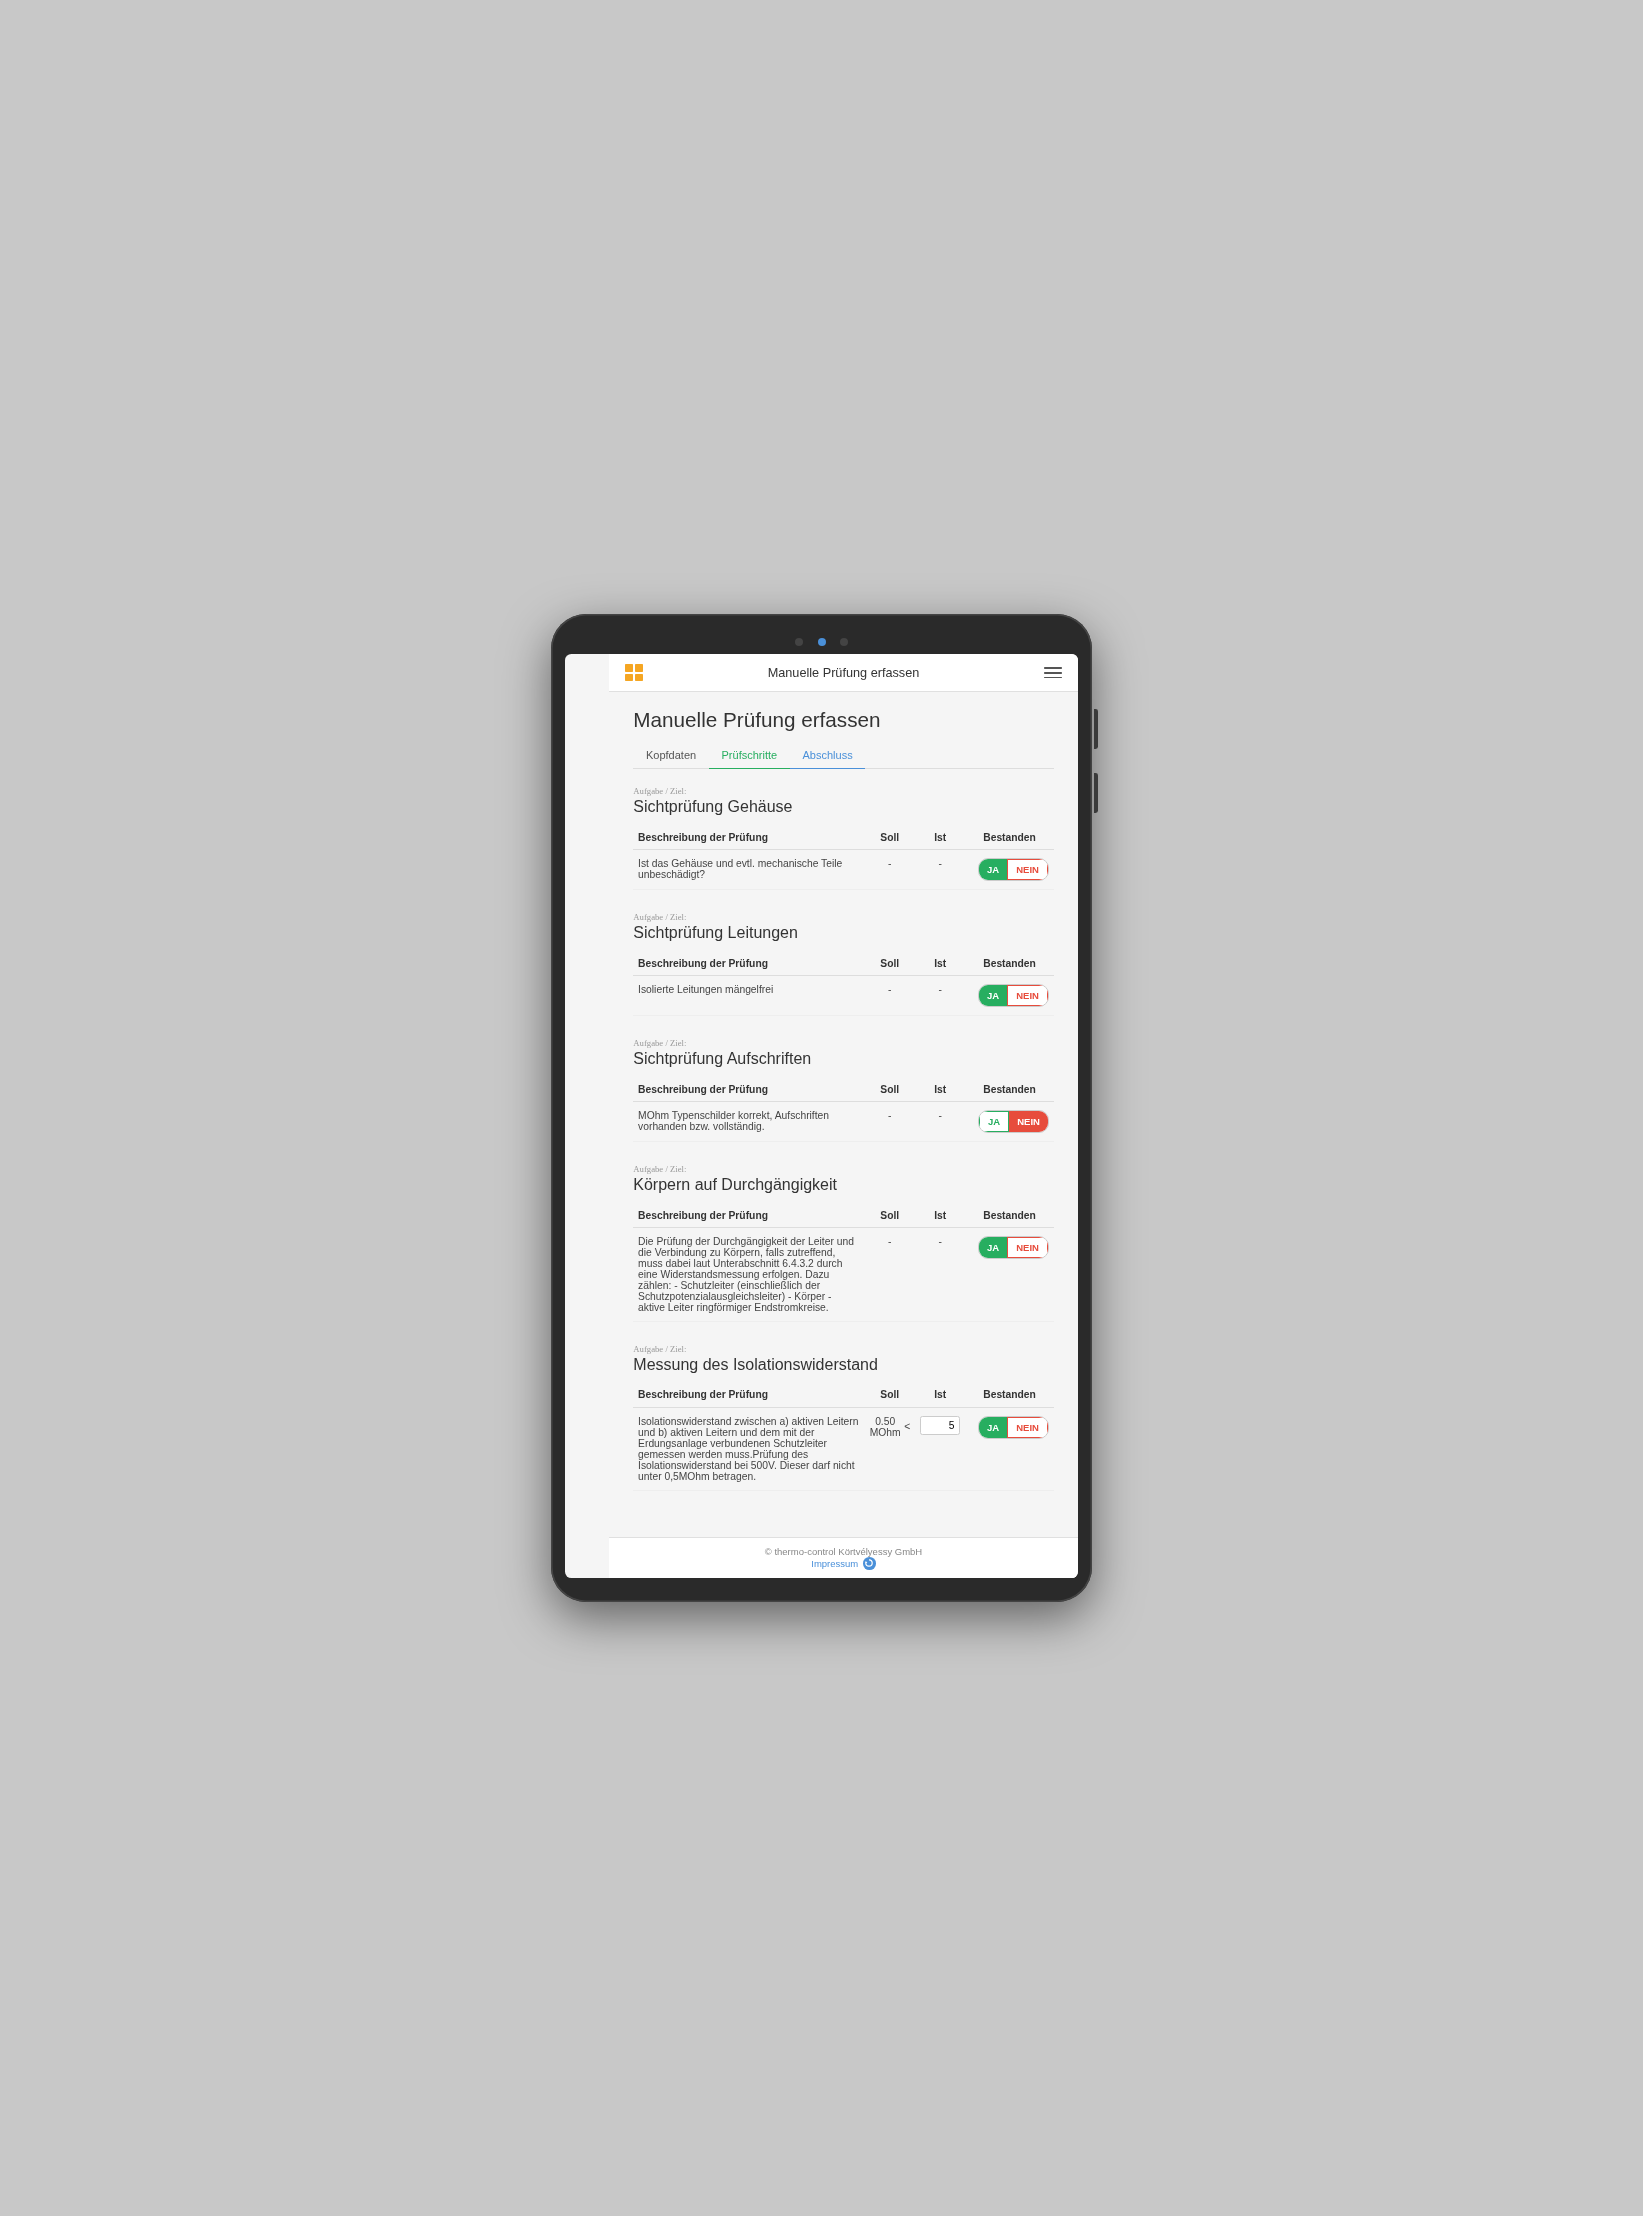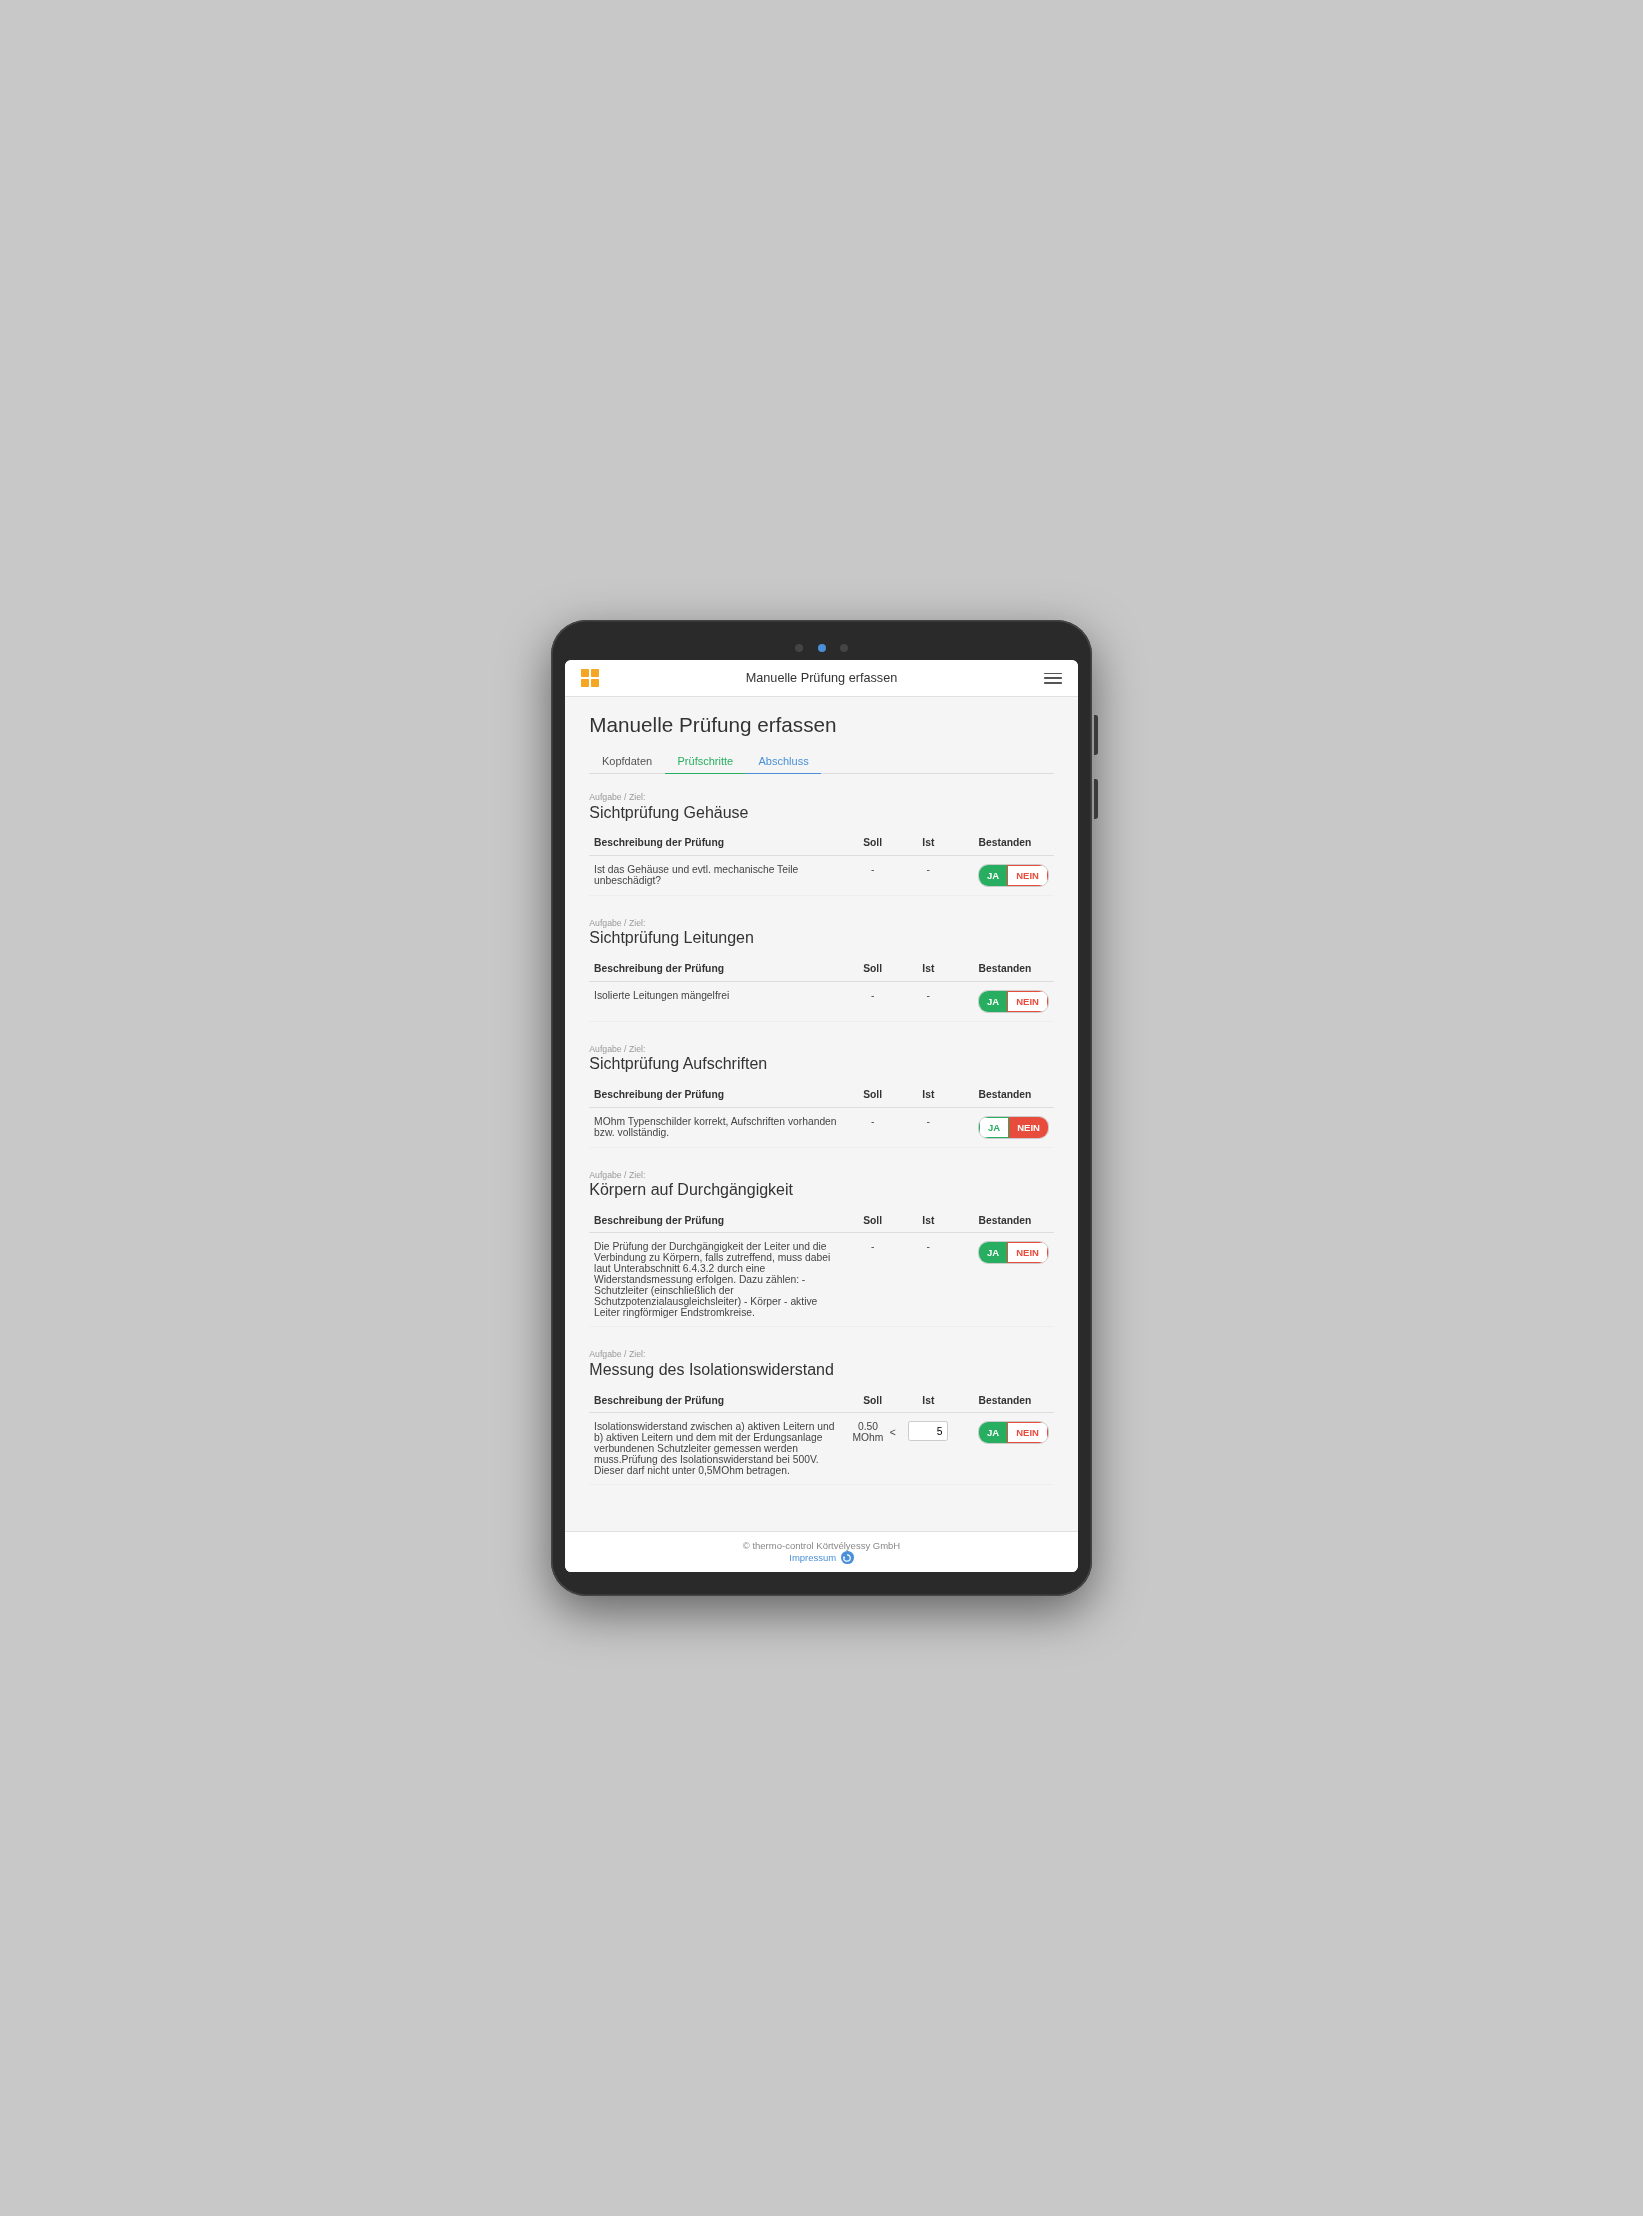--- a/index.html
+++ b/index.html
@@ -30,20 +30,21 @@
       width: 8px; height: 8px;
       border-radius: 50%;
       background: #444;
     }
     .tablet-dot.blue { background: #4a90d9; }
     .tablet-screen {
       background: #f5f5f5;
       border-radius: 6.4px;
       overflow: hidden;
       position: relative;
+      padding-left: 44px;
     }
     
     .nav-bar {
       background: #fff;
       display: flex;
       align-items: center;
       justify-content: space-between;
       padding: 9.5px 16px;
       border-bottom: 0.8px solid #e0e0e0;
     }
@@ -107,20 +108,21 @@
       border-bottom: 1.6px solid #27ae60;
     }
     
     .section {
       margin-bottom: 22px;
     }
     .section-label {
       font-size: 8.7px;
       color: #999;
       margin-bottom: 1.6px;
+      font-family: Liberation Serif, serif;
     }
     .section-title {
       font-size: 16px;
       font-weight: 300;
       color: #333;
       margin-bottom: 9.5px;
     }
     
     .check-table {
       width: 100%;

